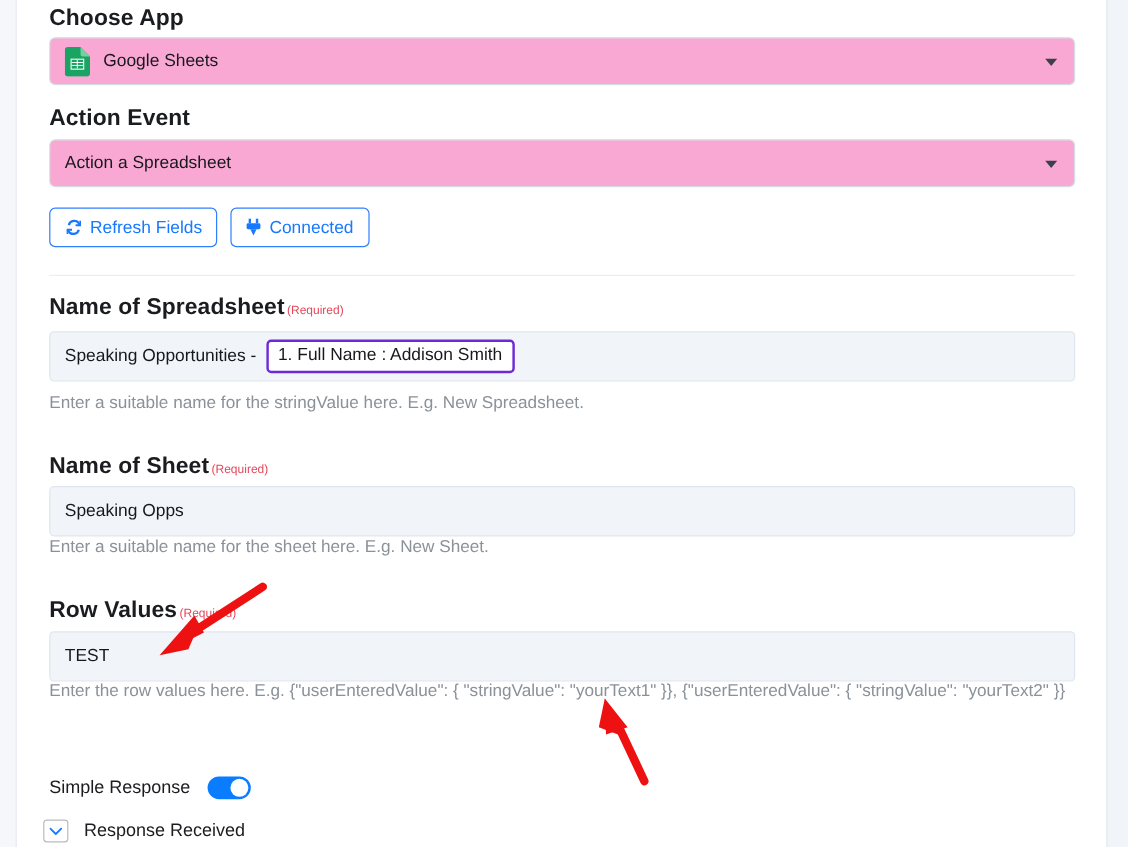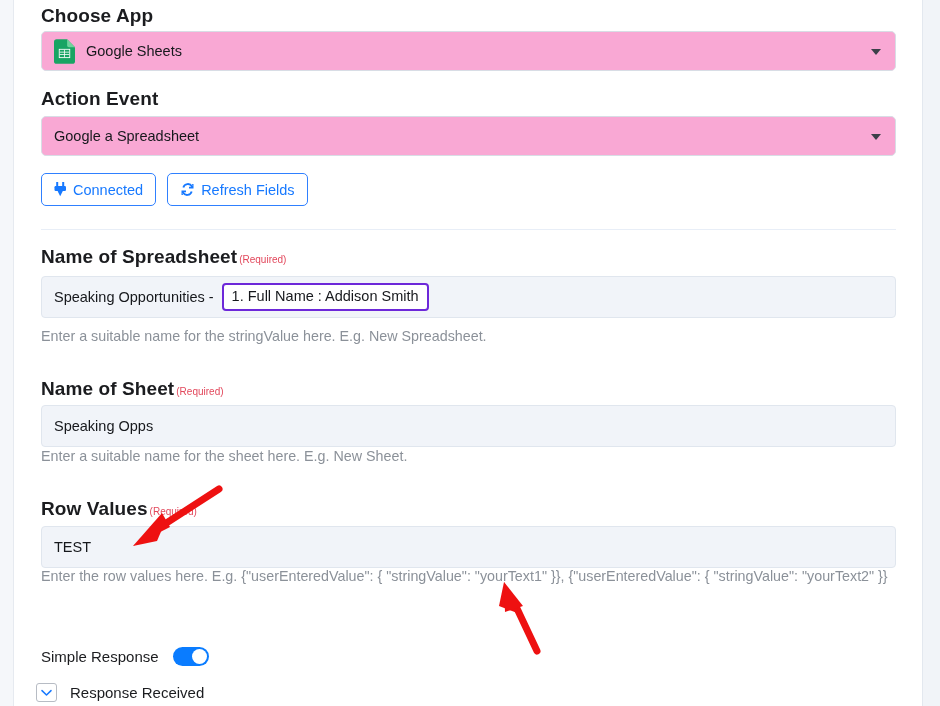--- a/index.html
+++ b/index.html
@@ -197,40 +197,40 @@
         <rect x="22.8" y="24" width="1.8" height="17" fill="#ffffff"></rect>
       </svg>
       <span class="select-text">Google Sheets</span>
       <span class="caret"></span>
     </div>
 
     <div style="position:absolute; left:0; top:88px;">
       <span class="field-label">Action Event</span>
     </div>
     <div class="select-box tall" style="position:absolute; left:0; top:116px;">
-      <span class="select-text">Google a Spreadsheet</span>
+      <span class="select-text">Action a Spreadsheet</span>
       <span class="caret"></span>
     </div>
 
     <div class="btn-row" style="position:absolute; left:0; top:173px;">
+      <button class="pill-btn">
+        <svg width="15" height="15" viewBox="0 0 16 16">
+          <path d="M13.6 4.2 A6 6 0 0 0 2.6 5.6 L4.5 6.2 A4.1 4.1 0 0 1 11.9 5.1 L9.6 5.1 L9.6 6.9 L14.4 6.9 L14.4 2.1 L12.7 2.1 Z" fill="#1779ff"></path>
+          <path d="M2.4 11.8 A6 6 0 0 0 13.4 10.4 L11.5 9.8 A4.1 4.1 0 0 1 4.1 10.9 L6.4 10.9 L6.4 9.1 L1.6 9.1 L1.6 13.9 L3.3 13.9 Z" fill="#1779ff"></path>
+        </svg>
+        <span>Refresh Fields</span>
+      </button>
       <button class="pill-btn">
         <svg width="13" height="15" viewBox="0 0 13 15">
           <rect x="2.2" y="0" width="2" height="4" fill="#1779ff"></rect>
           <rect x="8.2" y="0" width="2" height="4" fill="#1779ff"></rect>
           <rect x="0.5" y="4" width="11.5" height="5" rx="1.2" fill="#1779ff"></rect>
           <path d="M3.6 9 h5.2 l-2.6 5.2 Z" fill="#1779ff"></path>
         </svg>
         <span>Connected</span>
-      </button>
-      <button class="pill-btn">
-        <svg width="15" height="15" viewBox="0 0 16 16">
-          <path d="M13.6 4.2 A6 6 0 0 0 2.6 5.6 L4.5 6.2 A4.1 4.1 0 0 1 11.9 5.1 L9.6 5.1 L9.6 6.9 L14.4 6.9 L14.4 2.1 L12.7 2.1 Z" fill="#1779ff"></path>
-          <path d="M2.4 11.8 A6 6 0 0 0 13.4 10.4 L11.5 9.8 A4.1 4.1 0 0 1 4.1 10.9 L6.4 10.9 L6.4 9.1 L1.6 9.1 L1.6 13.9 L3.3 13.9 Z" fill="#1779ff"></path>
-        </svg>
-        <span>Refresh Fields</span>
       </button>
     </div>
 
     <div class="divider" style="position:absolute; left:0; top:229px;"></div>
 
     <div style="position:absolute; left:0; top:246px;">
       <span class="field-label">Name of Spreadsheet</span><span class="required">(Required)</span>
     </div>
     <div class="text-input" style="position:absolute; left:0; top:276px;">
       <span class="input-plain-text">Speaking Opportunities -</span>

